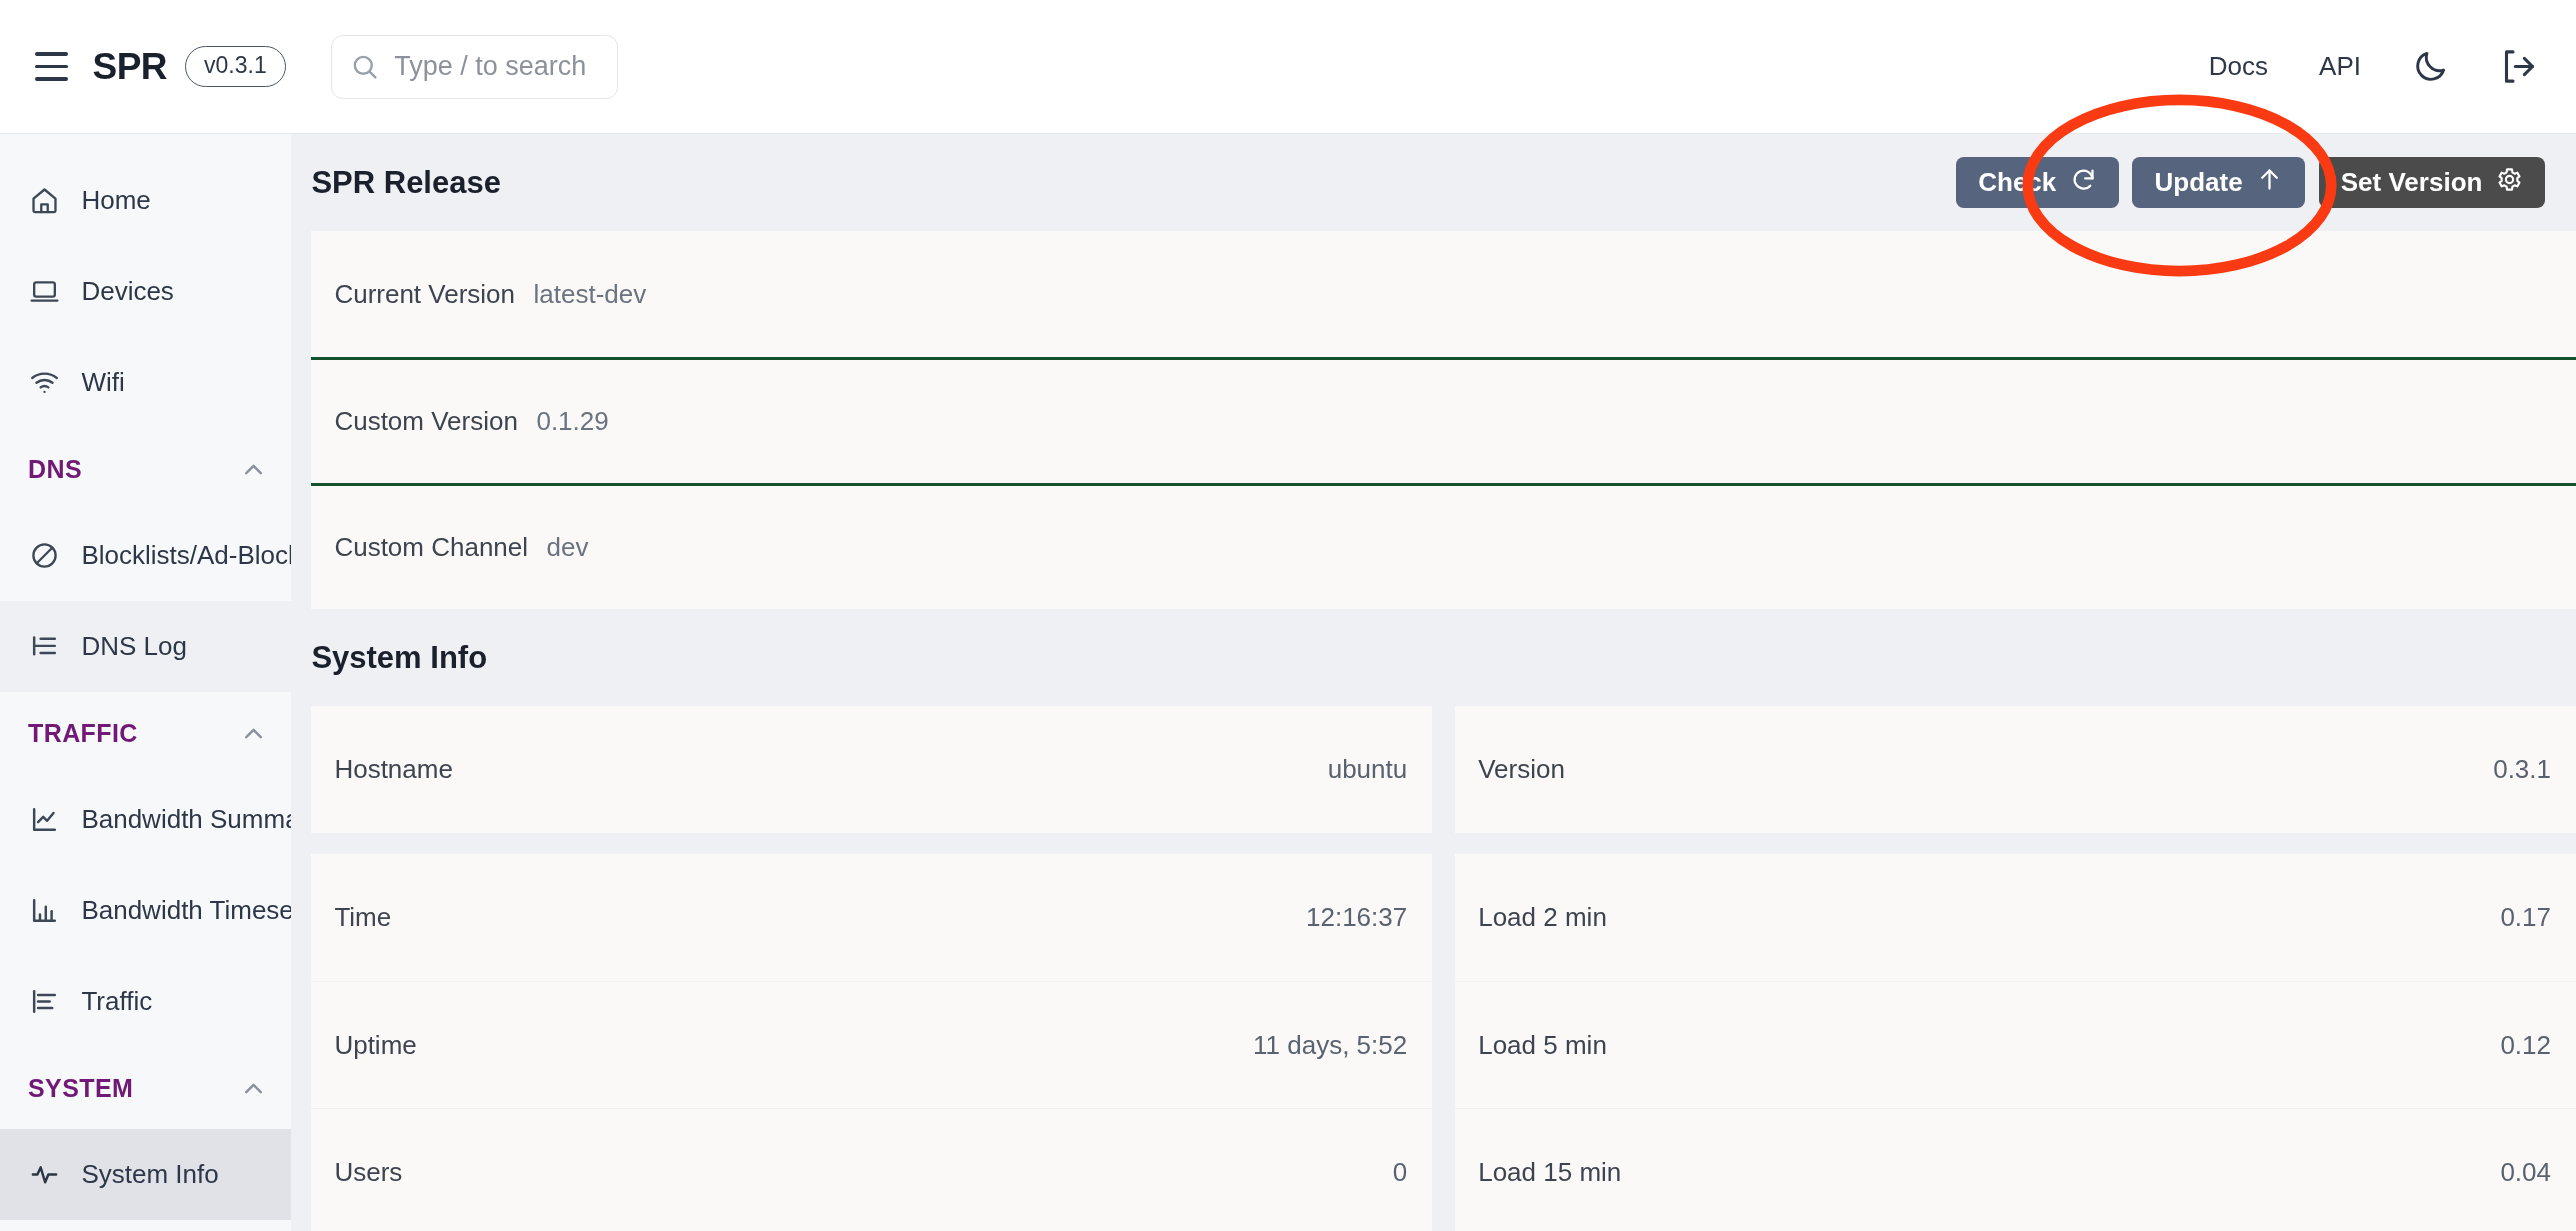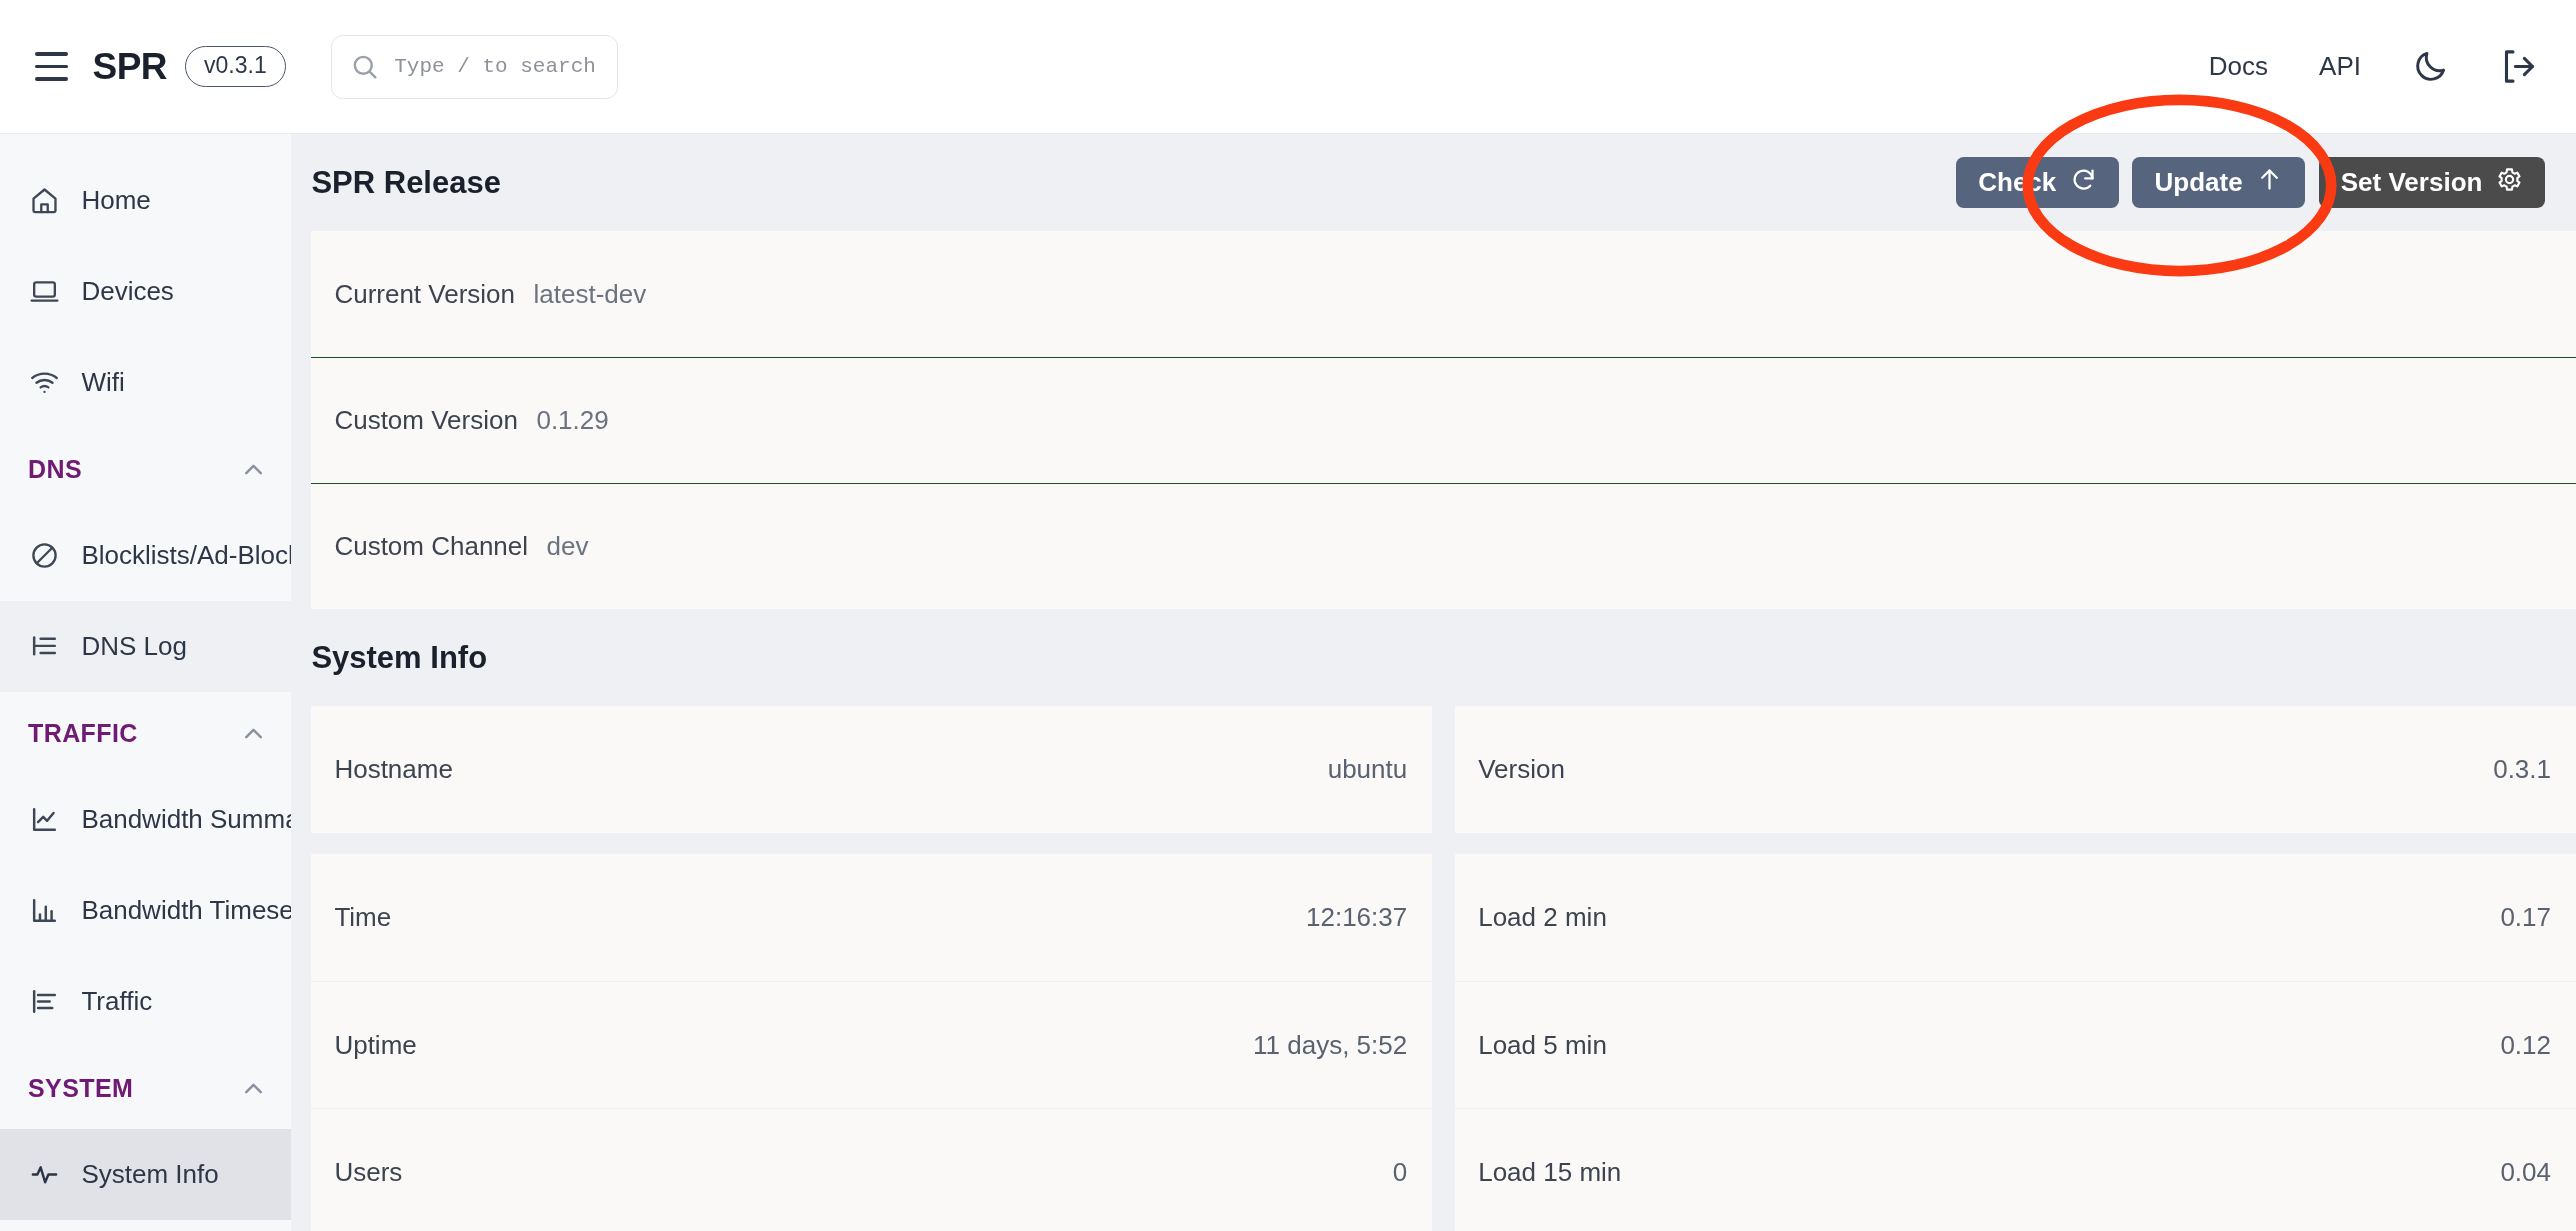--- a/index.html
+++ b/index.html
@@ -27,21 +27,21 @@
   .version-pill {
     margin-left: 17.5px; border: 1.9px solid #4a5568; border-radius: 21.4px;
     padding: 6.8px 18.5px 8.7px; font-size: 23px; color: #2d3748; line-height: 1;
   }
   .searchbox {
     margin-left: 45px; width: 287px; height: 64px;
     border: 1.9px solid #e2e5ea; border-radius: 11.7px; background: #fff;
     display: flex; align-items: center; padding: 0 17.5px; gap: 15.5px;
   }
   .searchbox .sicon { flex: 0 0 auto; display: flex; }
-  .searchbox .placeholder { font-size: 21px; color: #8d919b; font-family: Liberation Mono, monospace; }
+  .searchbox .placeholder { font-size: 27px; color: #8d919b; }
   .topbar-right { margin-left: auto; display: flex; align-items: center; gap: 51px; }
   .topbar-link { font-size: 26px; color: #2d3748; cursor: pointer; }
   .icon-btn { display: flex; align-items: center; justify-content: center; cursor: pointer; }
 
   
   .body-wrap { flex: 1; display: flex; min-height: 0; background: #eff0f4; }
 
   
   .sidebar {
     width: 291px; min-width: 291px; background: #f7f8fa;
@@ -83,21 +83,21 @@
   }
   .btn.slate { background: #56657d; }
   .btn.dark  { background: #4b4b4b; }
 
   .card {
     background: #faf9f7; margin: 0 0 0 20.4px;
     width: calc(100% - 20.4px);
   }
   .row {
     display: flex; align-items: center; height: 126px;
-    padding: 0 31px 0 23px; border-top: 1px solid #14532d;
+    padding: 0 31px 0 23px; border-top: 3px solid #14532d;
     font-size: 26px;
   }
   .row:first-child { border-top: none; }
   .row .rlabel { color: #3d4450; }
   .row .rvalue { color: #6b7280; margin-left: 18.5px; }
 
   .sys-wrap { padding-left: 20.4px; display: flex; gap: 23px; padding-right: 0; }
   .sys-col { flex: 1; min-width: 0; }
   .sys-card { background: #faf9f7; }
   .sys-card + .sys-card { margin-top: 21.4px; }

